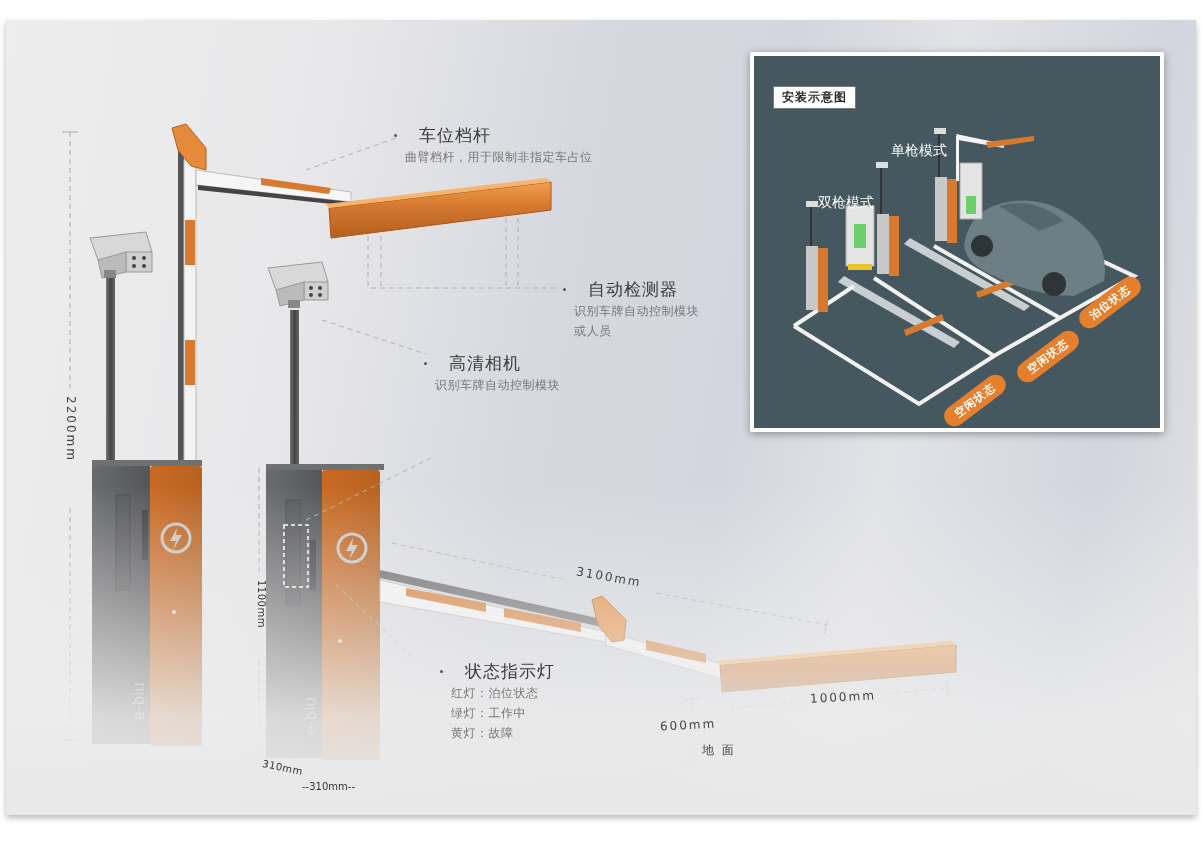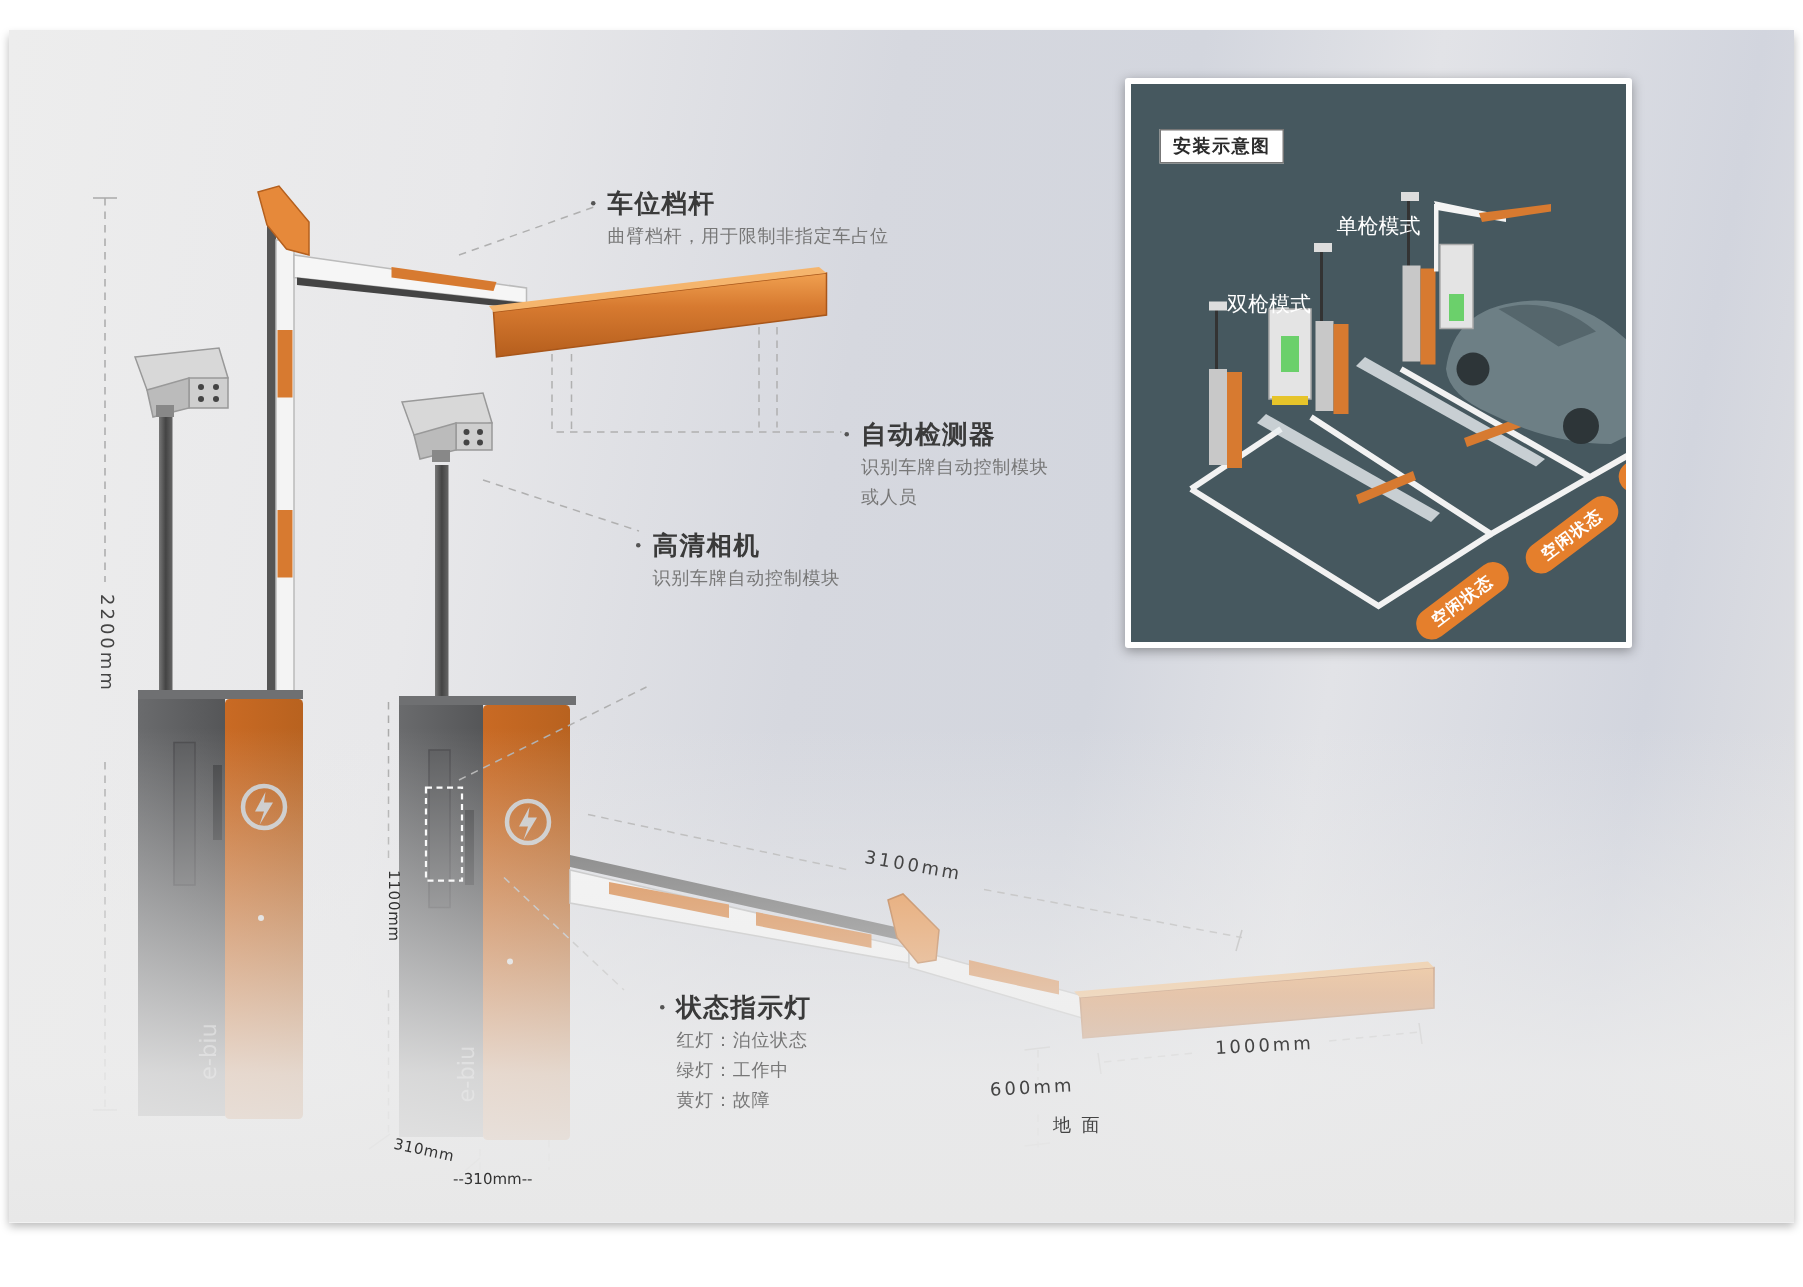--- a/index.html
+++ b/index.html
@@ -5,26 +5,26 @@
   html, body { margin:0; padding:0; }
   body { width:1202px; height:858px; background:#ffffff; position:relative; overflow:hidden;
          font-family:"DejaVu Sans", sans-serif; }
   .card { position:absolute; left:6px; top:20px; width:1190px; height:795px;
           background:linear-gradient(100deg,#ededed 0%,#e8e8ea 25%,#d6d8df 45%,#d3d6de 60%,#e2e3e7 72%,#d2d5de 88%,#e2e2e4 100%);
           box-shadow:0 3px 6px rgba(0,0,0,0.28); overflow:hidden; }
   .card::after { content:""; position:absolute; left:0; right:0; bottom:0; height:330px;
           background:linear-gradient(180deg,rgba(235,235,235,0) 0%,rgba(236,236,236,0.85) 70%,#e8e8e8 100%); pointer-events:none; }
   svg.scene { position:absolute; left:0; top:0; }
   .callout { position:absolute; z-index:3; }
-  .callout .title { font-size:17px; color:#3a3a3a; font-weight:bold; letter-spacing:1px; display:flex; align-items:center; }
+  .callout .title { font-size:17px; color:#3a3a3a; font-weight:normal; letter-spacing:1px; display:flex; align-items:center;gap:14px; }
   .callout .title .dot { width:3px; height:3px; background:#555; border-radius:50%; display:inline-block; margin-right:8px; }
   .callout .desc { font-size:12px; color:#777; margin-left:11px; line-height:20px; letter-spacing:0.5px; }
   .dim { position:absolute; z-index:3; font-size:12px; color:#444; letter-spacing:2px; font-family:"DejaVu Sans", sans-serif; }
   .dim.small { font-size:10px; letter-spacing:0.5px; color:#333; }
-  .inset { position:absolute; left:750px; top:52px; width:338px; height:380px; background:#ffffff;
+  .inset { position:absolute; left:750px; top:52px; width:414px; height:380px; background:#ffffff;
            box-shadow:0 2px 8px rgba(0,0,0,0.35); border-radius:2px; z-index:4; }
   .inset-inner { position:absolute; left:4px; top:4px; right:4px; bottom:4px; background:#46585f; overflow:hidden; }
   .inset-title { position:absolute; left:19px; top:30px; background:#ffffff; border:1px solid #777; padding:2px 8px;
                  font-size:12px; font-weight:bold; color:#2b2b2b; letter-spacing:1px; z-index:2; }
   .mode-label { position:absolute; font-size:14px; color:#ffffff; z-index:2; }
   .status-pill { position:absolute; background:#e57f2c; color:#fff; font-size:11px; font-weight:bold;
                  padding:3px 12px; border-radius:12px; transform:rotate(-37deg); letter-spacing:1px; z-index:2; white-space:nowrap; }
 </style>
 </head>
 <body>
@@ -206,21 +206,21 @@
     <div class="desc">红灯：泊位状态</div>
     <div class="desc">绿灯：工作中</div>
     <div class="desc">黄灯：故障</div>
   </div>
 
   <div class="dim" style="left:30px;top:418px;transform:rotate(90deg);transform-origin:left top;left:72px;top:376px;">2200mm</div>
   <div class="dim small" style="left:261px;top:560px;transform:rotate(90deg);transform-origin:left top;">1100mm</div>
   <div class="dim" style="left:570px;top:550px;transform:rotate(10deg);">3100mm</div>
   <div class="dim" style="left:804px;top:670px;transform:rotate(-3deg);">1000mm</div>
   <div class="dim" style="left:654px;top:698px;transform:rotate(-3deg);">600mm</div>
-  <div class="dim" style="left:696px;top:722px;font-family:Liberation Serif, serif;">地 面</div>
+  <div class="dim" style="left:696px;top:722px;">地 面</div>
   <div class="dim small" style="left:256px;top:742px;transform:rotate(12deg);">310mm</div>
   <div class="dim small" style="left:296px;top:750px;letter-spacing:0;margin-top:11px;">--<span>310mm</span>--</div>
 </div>
 
 <div class="inset">
   <div class="inset-inner">
     <div class="inset-title">安装示意图</div>
 
     <svg width="406" height="372" viewBox="0 0 406 372" style="position:absolute;left:0;top:0;">
 

